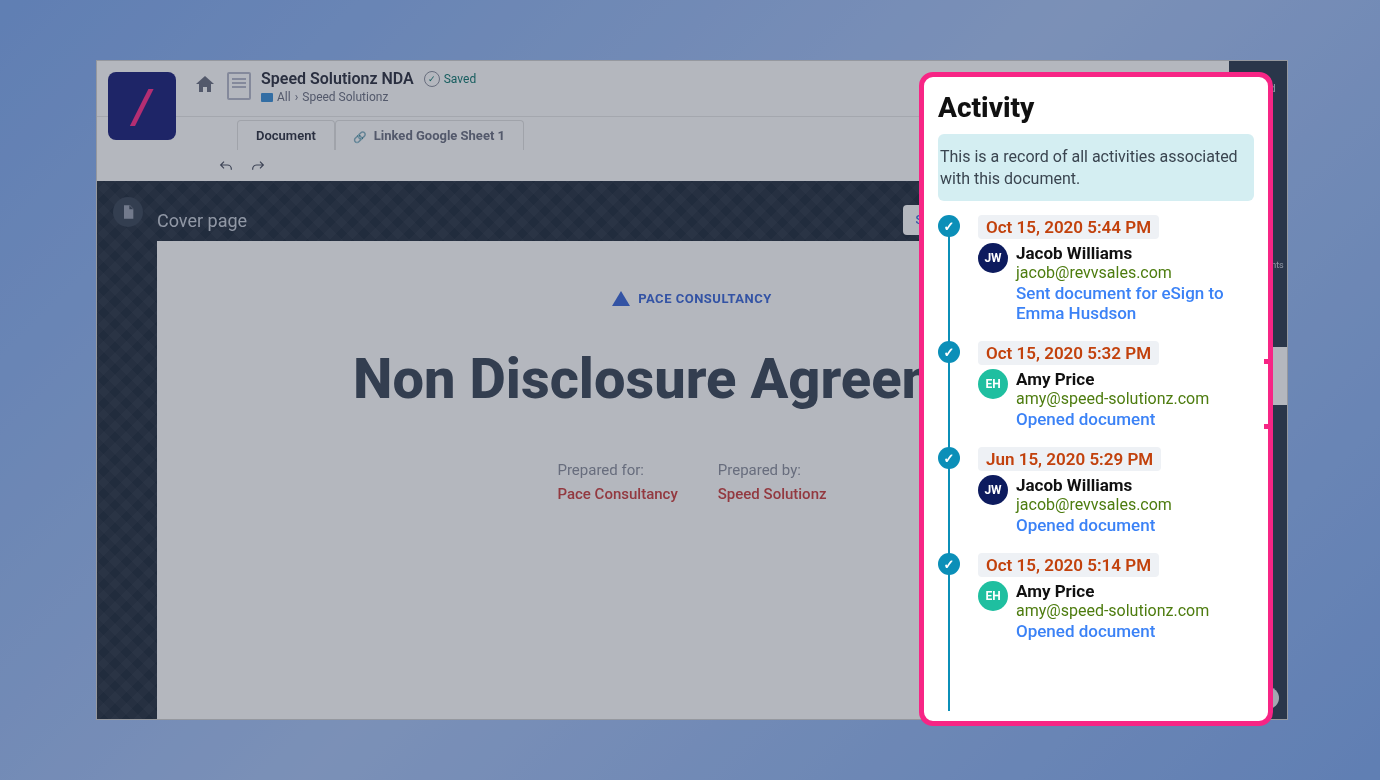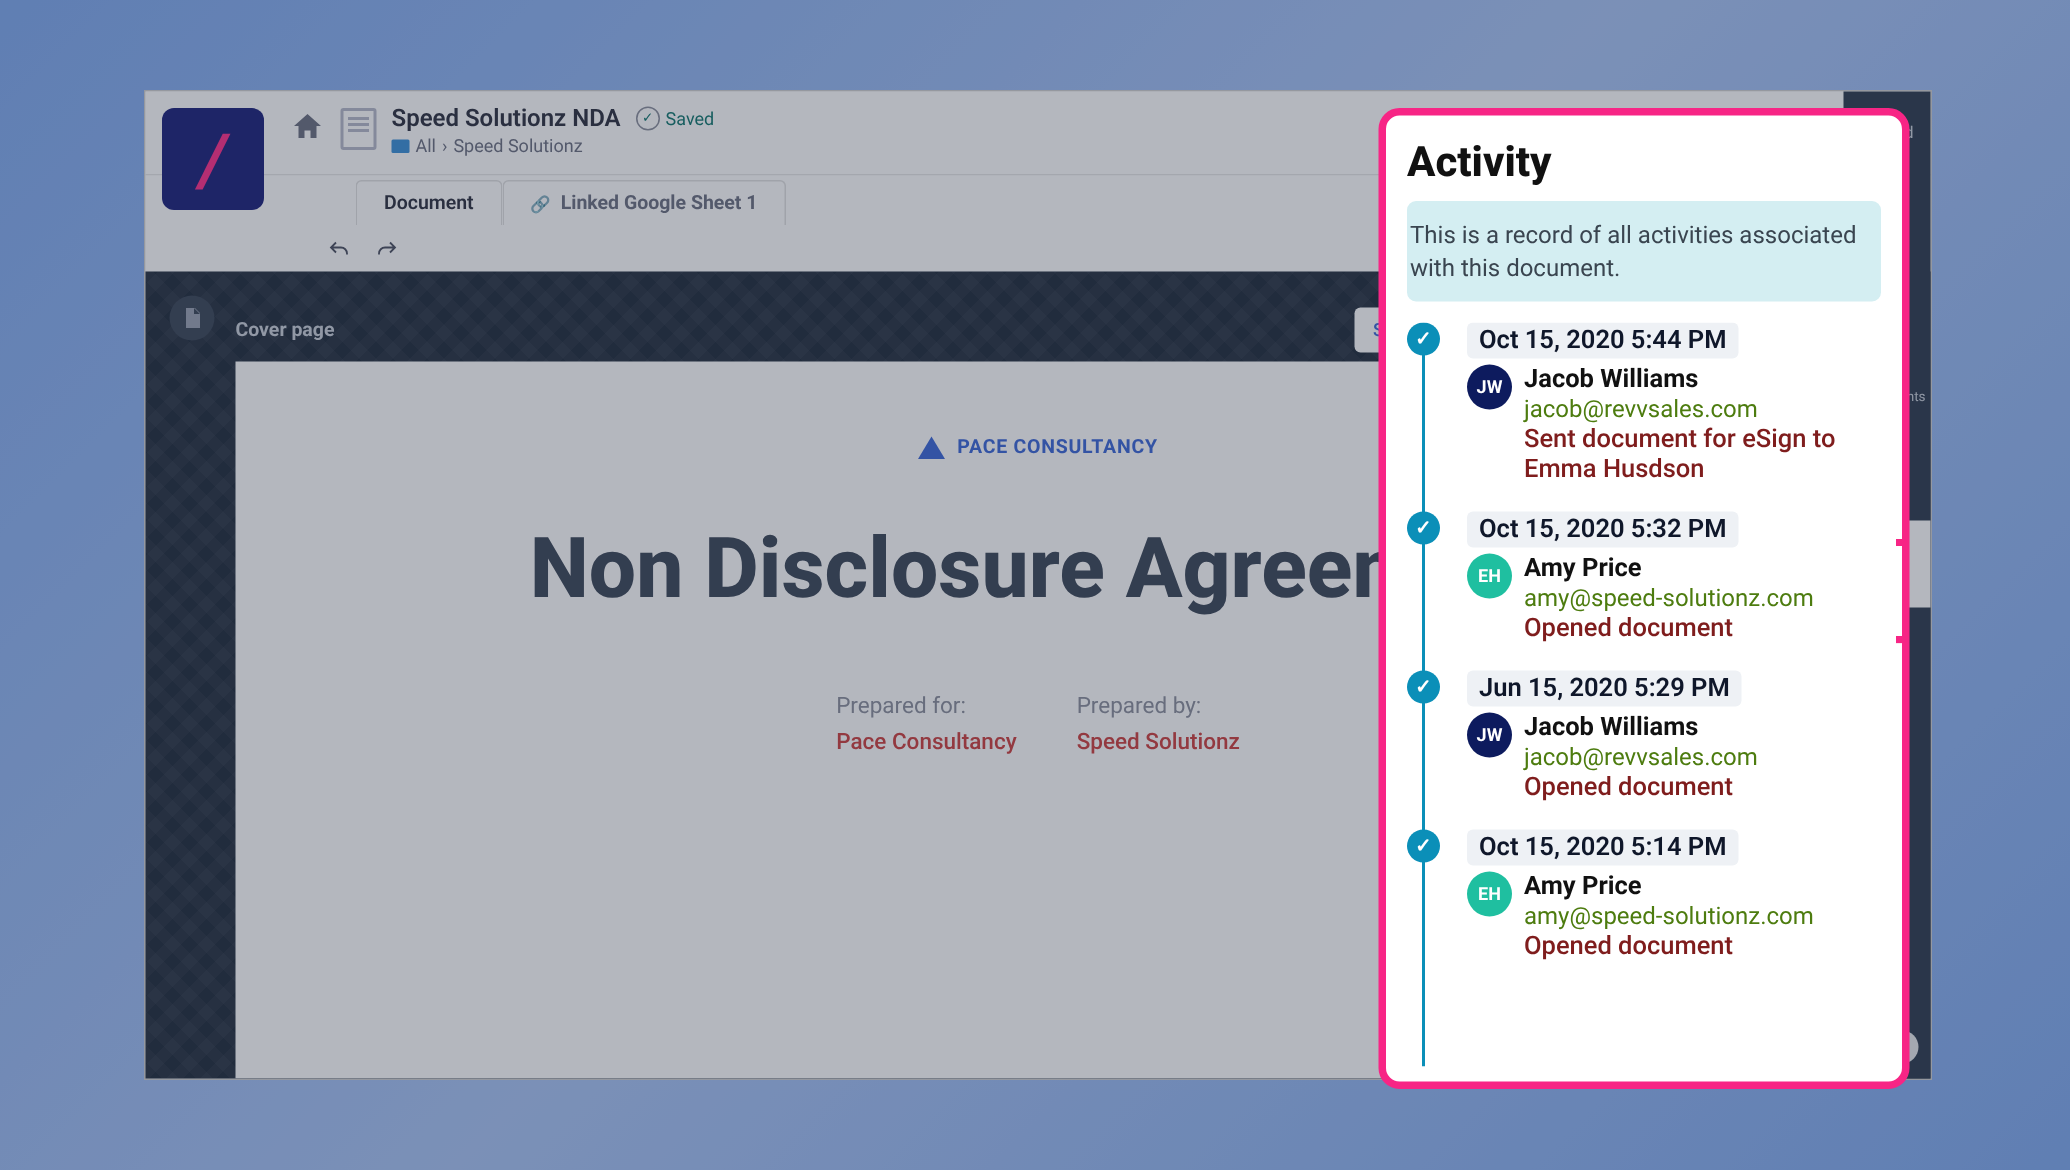--- a/index.html
+++ b/index.html
@@ -23,21 +23,21 @@
 .link-icon{width:14px;height:14px;display:inline-block;position:relative}
 .link-icon:before{content:"🔗";font-size:11px;color:#e25b5b}
 .action-row{height:28px;display:flex;align-items:center;padding:0 0 0 120px;gap:14px;background:#fff}
 .undo-redo{width:18px;height:18px;cursor:pointer;display:flex;align-items:center;justify-content:center}
 .undo-redo svg{width:16px;height:16px;fill:none;stroke:#4a4f60;stroke-width:1.8}
 .canvas{flex:1;background:#1e2a3a;position:relative;overflow:hidden}
 .canvas-pattern{position:absolute;inset:0;background-image:repeating-linear-gradient(45deg,transparent 0 8px,rgba(255,255,255,.03) 8px 16px),repeating-linear-gradient(-45deg,transparent 0 8px,rgba(255,255,255,.03) 8px 16px)}
 .page-icon{position:absolute;left:16px;top:16px;width:30px;height:30px;border-radius:50%;background:#3a4556;display:flex;align-items:center;justify-content:center}
 .page-icon svg{width:16px;height:16px;fill:#9aa2b2}
 .cover-section{position:absolute;left:60px;right:60px;top:24px;display:flex;justify-content:space-between;align-items:center}
-.cover-label{color:#c9cfd9;font-size:13px;font-weight:700}
+.cover-label{color:#c9cfd9;font-size:18px;font-weight:400}
 .cover-btns{display:flex;gap:8px}
 .cover-btn{padding:7px 12px;background:#fff;border-radius:4px;font-size:12px;color:#3a66d8;border:none;cursor:pointer;font-weight:500}
 .trash-icon{width:30px;height:30px;display:flex;align-items:center;justify-content:center;color:#9aa2b2;font-size:16px;cursor:pointer}
 .document-page{position:absolute;left:60px;right:60px;top:60px;bottom:0;background:#fff;padding:50px 40px 0}
 .company-badge{display:flex;align-items:center;justify-content:center;gap:8px;color:#3a66d8;font-size:13px;font-weight:700;letter-spacing:.5px;margin-bottom:40px}
 .company-badge:before{content:"";width:0;height:0;border-left:9px solid transparent;border-right:9px solid transparent;border-bottom:15px solid #3a66d8}
 .doc-heading{text-align:center;font-size:56px;font-weight:800;color:#3a4556;line-height:1.2;margin-bottom:48px}
 .prepared-row{display:flex;justify-content:center;gap:40px}
 .prepared-col{text-align:left}
 .prepared-label{color:#8a8e9c;font-size:15px;margin-bottom:6px}
@@ -53,28 +53,28 @@
 .help-btn:before{content:"?";width:14px;height:14px;border-radius:50%;background:#8a8e9c;color:#fff;display:flex;align-items:center;justify-content:center;font-size:10px;font-weight:700}
 .dim-overlay{position:absolute;inset:0;background:rgba(40,50,70,.35);pointer-events:none;z-index:8}
 .activity-panel{position:absolute;right:107px;top:72px;width:354px;height:654px;background:#fff;border:5px solid #f72585;border-radius:14px;z-index:20;padding:14px 14px 10px;display:flex;flex-direction:column;overflow:hidden}
 .activity-tab-bump{position:absolute;right:-60px;top:282px;width:64px;height:70px;background:#fff;border:5px solid #f72585;border-left:none;border-radius:0 14px 14px 0;display:flex;flex-direction:column;align-items:center;justify-content:center;gap:3px}
 .activity-title{font-size:28px;font-weight:800;color:#111;margin-bottom:10px}
 .activity-banner{background:#d4eef2;border-radius:6px;padding:12px 2px;font-size:16px;color:#3a4550;line-height:1.35;margin-bottom:14px}
 .timeline{position:relative;flex:1;overflow:hidden}
 .timeline-line{position:absolute;left:10px;top:10px;bottom:0;width:2px;background:#0b8fb8}
 .activity-item{position:relative;padding-left:40px;margin-bottom:18px}
 .activity-check{position:absolute;left:0;top:0;width:22px;height:22px;border-radius:50%;background:#0b8fb8;color:#fff;display:flex;align-items:center;justify-content:center;font-size:13px;font-weight:700}
-.activity-time{display:inline-block;background:#eef1f5;border-radius:4px;padding:2px 8px;font-size:17px;font-weight:600;color:#0f172a;margin-bottom:4px}
+.activity-time{display:inline-block;background:#eef1f5;border-radius:4px;padding:2px 8px;font-size:17px;font-weight:600;color:#c2410c;margin-bottom:4px}
 .activity-user-row{display:flex;align-items:flex-start;gap:8px}
 .avatar{width:30px;height:30px;border-radius:50%;display:flex;align-items:center;justify-content:center;font-size:12px;font-weight:700;color:#fff;flex-shrink:0}
 .avatar.jw{background:#0d1b5e}
 .avatar.eh{background:#1fbfa0}
 .activity-user{font-size:17px;font-weight:700;color:#111}
 .activity-email{font-size:16px;color:#4d7c0f}
-.activity-action{font-size:17px;font-weight:500;color:#7f1d1d;margin-top:1px}
+.activity-action{font-size:17px;font-weight:500;color:#3b82f6;margin-top:1px}
 </style>
 </head>
 <body>
 
 <div class="app-logo">/</div>
 
 <div class="app-window">
 
   <div class="topbar">
     <svg class="home-icon-svg" viewBox="0 0 24 24">

